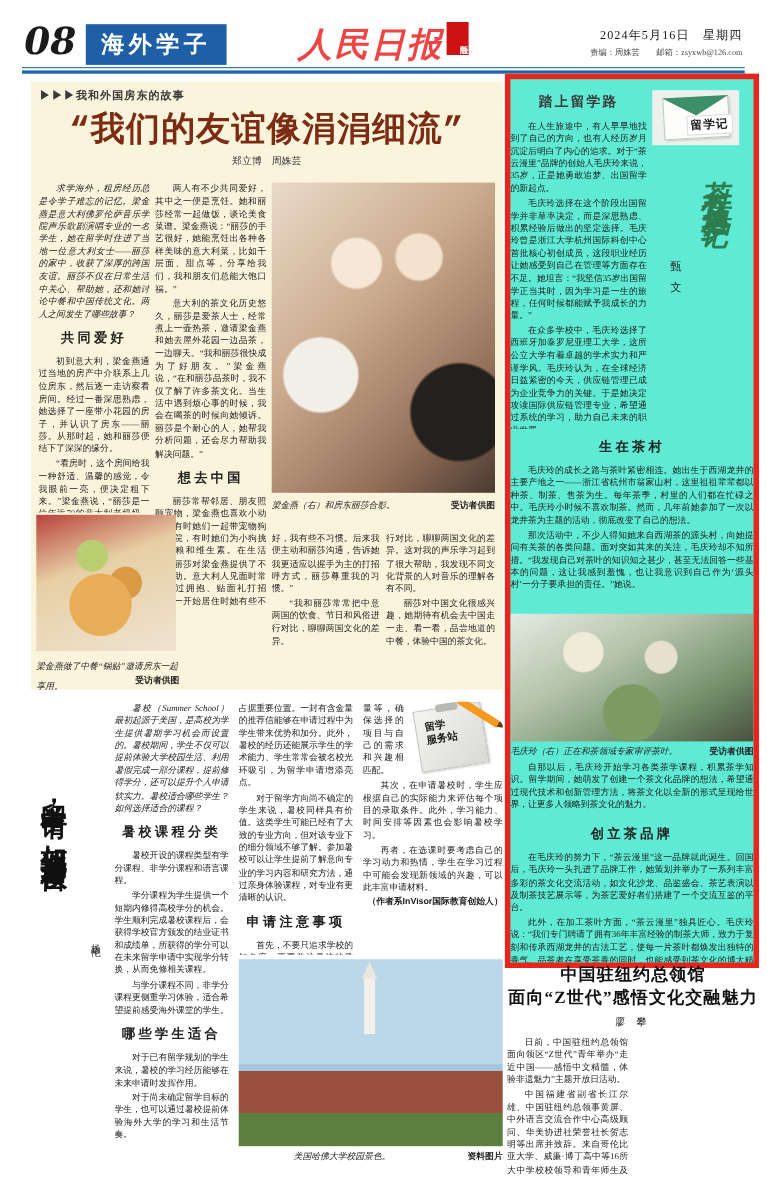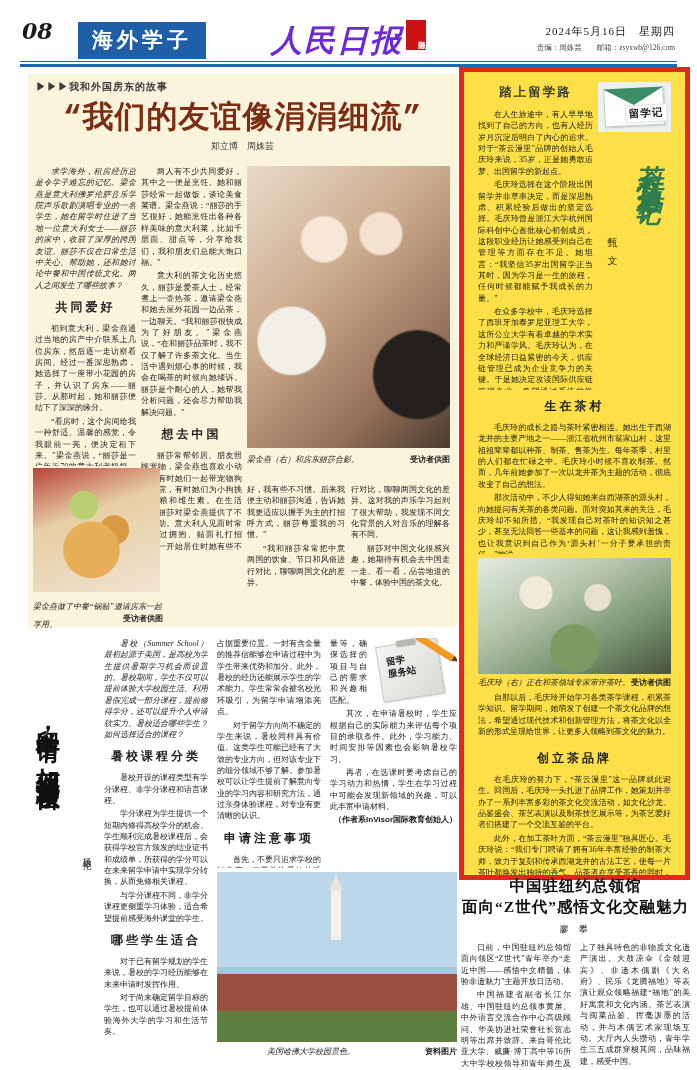--- a/index.html
+++ b/index.html
@@ -2,28 +2,28 @@
 <html><head>
 <meta charset="utf-8">
 <style>
   * { margin:0; padding:0; box-sizing:border-box; }
   html,body { width:697px; }
   body { height:1070px; position:relative; background:#ffffff;
          font-family:"Liberation Serif", serif; color:#1a1a1a; overflow:hidden; }
 
   
   .hdr { position:absolute; left:20px; top:16px; width:657px; height:46px; }
-  .pagenum { position:absolute; left:2px; top:2px; font-size:22px; font-weight:bold;
+  .pagenum { position:absolute; left:2px; top:2px; font-size:34px; font-weight:bold;
              font-style:italic; font-family:"DejaVu Serif", serif; }
   .secbox { position:absolute; left:58px; top:6px; background:#1e5fa8; color:#fff;
             font-family:"Liberation Sans", sans-serif; font-weight:bold; font-size:21px;
             letter-spacing:4px; padding:4px 14px 5px; }
   .masthead { position:absolute; left:0; right:0; top:4px; text-align:center; }
   .masthead .logo { font-family:"DejaVu Serif", serif; font-style:italic; font-weight:bold;
-                    font-size:31px; color:#6d28d9; letter-spacing:2px; }
+                    font-size:31px; color:#ef4444; letter-spacing:2px; }
   .seal { display:inline-block; vertical-align:top; margin-left:3px; width:20px; height:30px;
           background:#cc1212; color:#fff; font-size:8px; line-height:1.1;
           writing-mode:vertical-rl; text-orientation:upright; padding:2px 1px; text-align:center; }
   .dateblock { position:absolute; right:2px; top:8px; text-align:right; }
   .dateblock .d1 { font-size:11px; letter-spacing:1px; }
   .dateblock .d2 { font-size:7.5px; color:#444; margin-top:4px; }
   .hdr-rule { position:absolute; left:20px; top:64px; width:657px; height:3px; background:#1f67ad; }
   .hdr-rule:before { content:""; position:absolute; left:0; right:0; top:-3px; height:1px; background:#1f67ad; }
 
   
@@ -63,21 +63,21 @@
   .ph-dump { position:absolute; left:5px; top:394px; width:127px; height:124px;
              background:
                radial-gradient(circle at 46% 66%, #e7ae57 0 26%, rgba(0,0,0,0) 27%),
                radial-gradient(circle at 64% 50%, #d99a44 0 14%, rgba(0,0,0,0) 15%),
                radial-gradient(circle at 40% 30%, #b9cf72 0 12%, rgba(0,0,0,0) 13%),
                linear-gradient(160deg,#b8433a 0%,#e7cfa4 38%,#efe3d2 100%); }
   .ph-dump-cap { position:absolute; left:5px; top:521px; width:130px; }
 
   
   .studybox { position:absolute; left:459px; top:67px; width:231px; height:813px;
-              border:5px solid #e8251c; background:#fde047; padding:10px 14px; overflow:hidden; }
+              border:5px solid #e8251c; background:#5eead4; padding:10px 0; overflow:hidden; }
   .sb-top { display:flex; }
   .sb-textcol { width:124px; overflow:hidden; height:308px; }
   .sb-head { font-family:"Liberation Sans", sans-serif; font-weight:bold; font-size:12.5px;
              letter-spacing:2px; text-align:center; color:#3a3a3a; margin:2px 0 8px; }
   .sb-side { width:79px; margin-left:5px; position:relative; }
   .badgewrap { background:#eef0ee; padding:6px 4px; display:flex; justify-content:center; }
   .env { width:60px; height:38px; background:#fdfdfb; border:1px solid #b9cec2; position:relative;
          transform:rotate(-3deg); box-shadow:1px 1px 2px rgba(0,0,0,.18); }
   .env:before { content:""; position:absolute; left:-1px; top:-1px; width:0; height:0;
                 border-left:30px solid transparent; border-right:30px solid transparent;
@@ -288,18 +288,14 @@
 <div class="consulate">
   <div class="c-title">中国驻纽约总领馆</div>
   <div class="c-title">面向“Z世代”感悟文化交融魅力</div>
   <div class="c-by">廖 攀</div>
   <div class="c-cols">
     <div class="c-col">
       <p class="p">日前，中国驻纽约总领馆面向领区“Z世代”青年举办“走近中国——感悟中文精髓，体验非遗魅力”主题开放日活动。</p>
       <p class="p">中国福建省副省长江尔雄、中国驻纽约总领事黄屏、中外语言交流合作中心高级顾问、华美协进社荣誉社长贺志明等出席并致辞。来自哥伦比亚大学、威廉·博丁高中等16所大中学校校领导和青年师生及领区多个友好团体和侨团代表等近200人参加活动，共赏福建非遗文化特色，感悟文化交融魅力。</p>
 
     </div>
-    <div class="c-col">
-      <p class="p" style="text-indent:0;">上了独具特色的非物质文化遗产演出。大鼓凉伞《金鼓迎宾》、非遗木偶剧《大名府》、民乐《龙腾福地》等表演让观众领略福建“福地”的美好寓意和文化内涵。茶艺表演与闽菜品鉴、挥毫泼墨的活动，并与木偶艺术家现场互动。大厅内人头攒动，青年学生三五成群穿梭其间，品味福建，感受中国。</p>
-      <p class="p">开放日期间，黄屏与嘉宾共同为“重温中美佳话，共创美好未来”图片展揭幕，展现中美建交以来互动交往的一幅幅生动画面。</p>
-    </div>
   </div>
 </div>
 
 </body></html>

